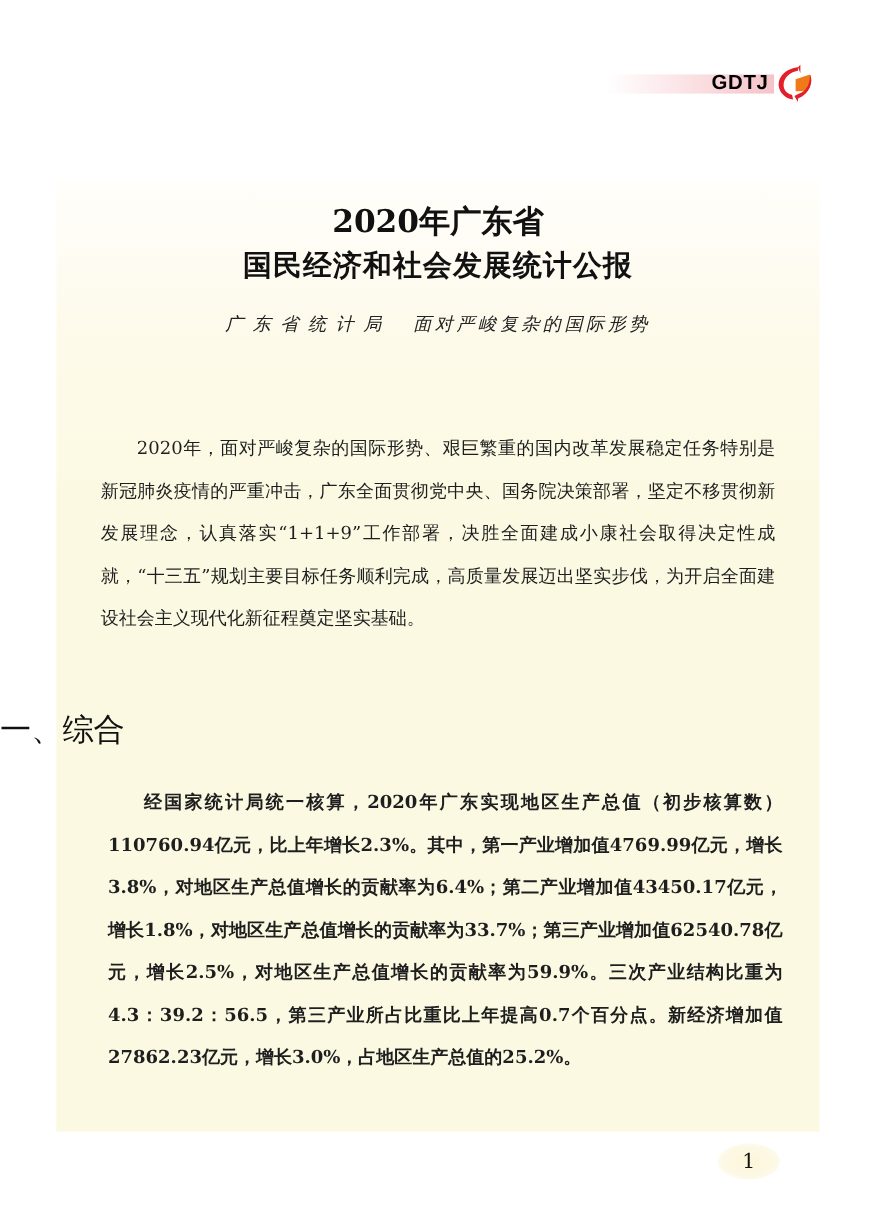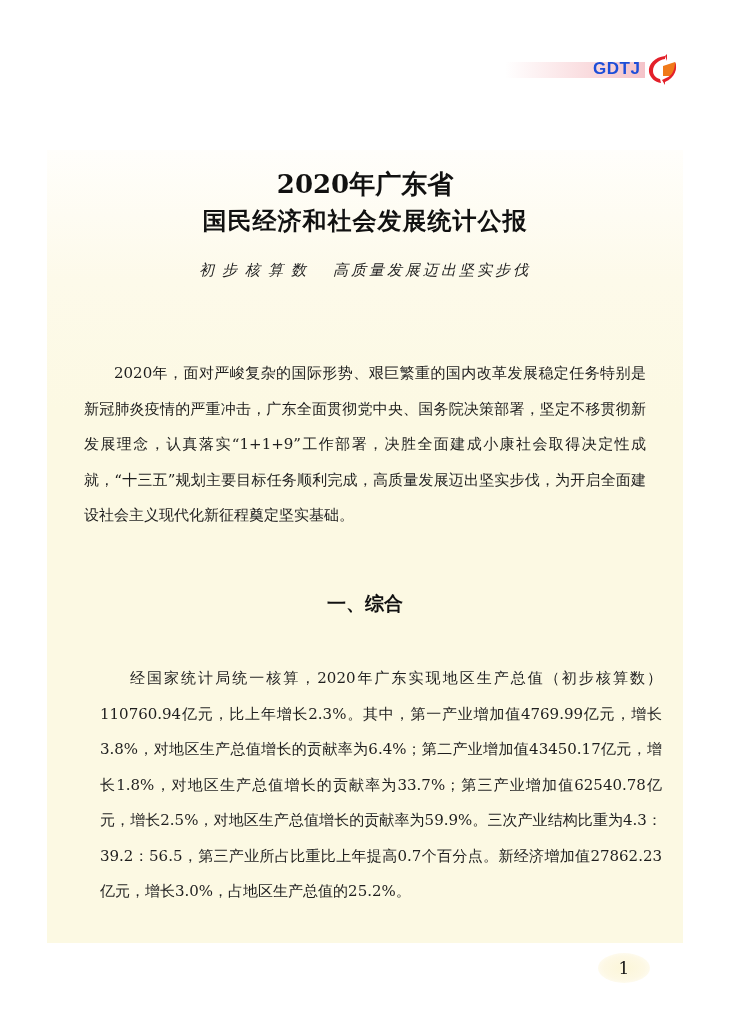--- a/index.html
+++ b/index.html
@@ -8,21 +8,21 @@
       background: #ffffff; overflow: hidden;
       font-family: "DejaVu Serif", serif; color: #1a1a1a;
     }
     .logo-bar {
       position: absolute; left: 505px; top: 62px; width: 140px; height: 16px;
       background: linear-gradient(to right, rgba(255,255,255,0) 0%, rgba(245,190,195,0.55) 60%, rgba(240,170,178,0.7) 100%);
     }
     .logo-text {
       position: absolute; left: 593px; top: 59px;
       font-family: "Liberation Sans", sans-serif; font-weight: bold;
-      font-size: 17px; color: #1d4ed8; letter-spacing: 0.5px;
+      font-size: 17px; color: #000000; letter-spacing: 0.5px;
     }
     .logo-mark { position: absolute; left: 645px; top: 52px; width: 34px; height: 34px; }
 
     .panel {
       position: absolute; left: 47px; top: 150px; width: 636px; height: 793px;
       background: linear-gradient(to bottom, #fffefb 0px, #fdfaea 130px, #fcf9e3 260px, #fcf9e3 100%);
     }
     .title-1, .title-2 {
       position: absolute; left: 0; width: 730px; text-align: center;
       font-family: "DejaVu Serif", serif; font-weight: bold; color: #111;
@@ -39,22 +39,22 @@
 
     .para {
       position: absolute; left: 84px; width: 562px;
       font-size: 15px; line-height: 35.5px; color: #1e1e1e;
       text-align: justify; text-indent: 2em;
       font-family: "DejaVu Serif", serif;
     }
     .para-1 { top: 356px; }
     .para-2 { top: 645px; }
     .section-heading {
-      position: absolute; left: 0; width: 730px; top: 591px; text-align: center;
-      font-family: "DejaVu Sans", sans-serif; font-weight: bold; font-size: 19px; color: #111;
+      position: absolute; left: 0; width: 730px; top: 591px; 
+      font-family: "DejaVu Sans", sans-serif; font-weight: normal; font-size: 26px; color: #111;
     }
     .page-num-wrap {
       position: absolute; left: 598px; top: 953px; width: 52px; height: 30px;
       border-radius: 50%;
       background: radial-gradient(ellipse at center, #fcf6d8 0%, #fdf8e4 55%, rgba(255,255,255,0) 100%);
       text-align: center; line-height: 30px;
     }
     .page-num { font-size: 17px; color: #111; font-family: "DejaVu Serif", serif; }
   </style>
 </head>
@@ -67,25 +67,25 @@
   <path d="M20 4 L22 2 L22 9 Z" fill="#e3202a"></path>
   <path d="M18 14 L30 10 C32 14 31 20 26 24 L18 24 Z" fill="#f07a1a"></path>
   <path d="M30 10 C33 16 30 26 20 30 L20 33 L17 28 L21 26 C27 24 30 18 30 10 Z" fill="#e3202a"></path>
 </svg>
 
 <div class="panel"></div>
 
 <div class="title-1">2020年广东省</div>
 <div class="title-2">国民经济和社会发展统计公报</div>
 <div class="subtitle">
-  <span class="org1">初步核算数</span>
-  <span class="org2">高质量发展迈出坚实步伐</span>
+  <span class="org1">广东省统计局</span>
+  <span class="org2">面对严峻复杂的国际形势</span>
 </div>
 
 <p class="para para-1" style="margin:0;">2020年，面对严峻复杂的国际形势、艰巨繁重的国内改革发展稳定任务特别是新冠肺炎疫情的严重冲击，广东全面贯彻党中央、国务院决策部署，坚定不移贯彻新发展理念，认真落实“1+1+9”工作部署，决胜全面建成小康社会取得决定性成就，“十三五”规划主要目标任务顺利完成，高质量发展迈出坚实步伐，为开启全面建设社会主义现代化新征程奠定坚实基础。</p>
 
 <div class="section-heading">一、综合</div>
 
-<p class="para para-2" style="margin:16px;">经国家统计局统一核算，2020年广东实现地区生产总值（初步核算数）110760.94亿元，比上年增长2.3%。其中，第一产业增加值4769.99亿元，增长3.8%，对地区生产总值增长的贡献率为6.4%；第二产业增加值43450.17亿元，增长1.8%，对地区生产总值增长的贡献率为33.7%；第三产业增加值62540.78亿元，增长2.5%，对地区生产总值增长的贡献率为59.9%。三次产业结构比重为4.3：39.2：56.5，第三产业所占比重比上年提高0.7个百分点。新经济增加值27862.23亿元，增长3.0%，占地区生产总值的25.2%。</p>
+<p class="para para-2" style="margin:6px;font-weight:bold;">经国家统计局统一核算，2020年广东实现地区生产总值（初步核算数）110760.94亿元，比上年增长2.3%。其中，第一产业增加值4769.99亿元，增长3.8%，对地区生产总值增长的贡献率为6.4%；第二产业增加值43450.17亿元，增长1.8%，对地区生产总值增长的贡献率为33.7%；第三产业增加值62540.78亿元，增长2.5%，对地区生产总值增长的贡献率为59.9%。三次产业结构比重为4.3：39.2：56.5，第三产业所占比重比上年提高0.7个百分点。新经济增加值27862.23亿元，增长3.0%，占地区生产总值的25.2%。</p>
 
 <div class="page-num-wrap">
   <span class="page-num">1</span>
 </div>
 
 </body></html>

